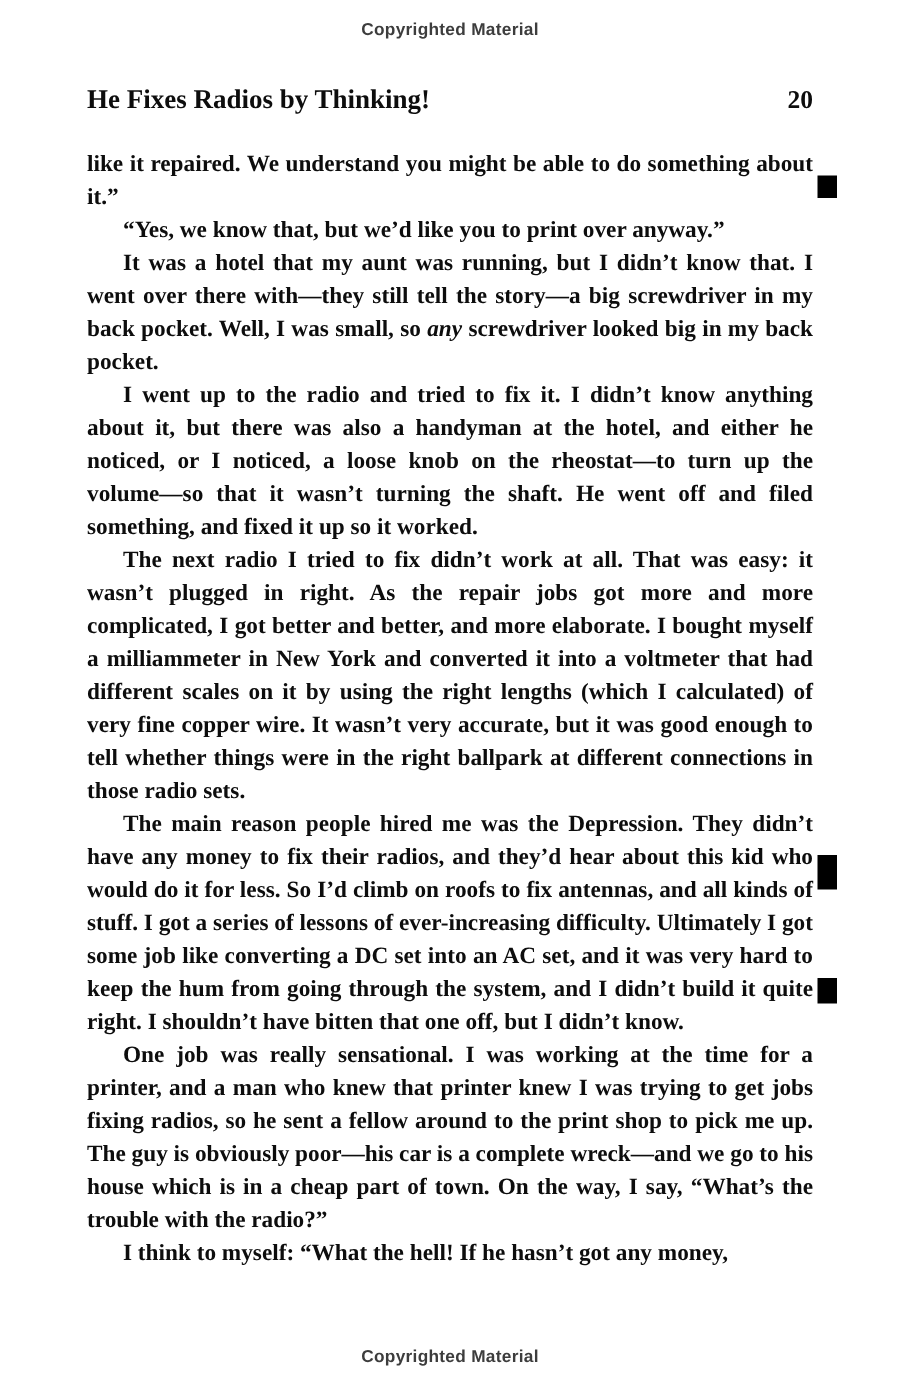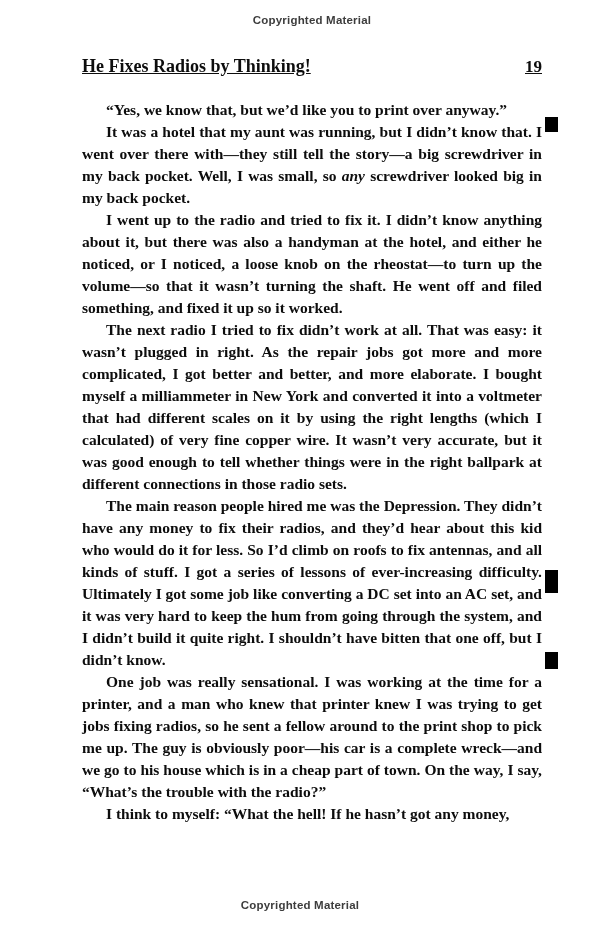--- a/index.html
+++ b/index.html
@@ -5,21 +5,20 @@
   html, body { margin: 0; padding: 0; background: #ffffff; }
   .page {
     position: relative;
     width: 600px;
     height: 925px;
     background: #ffffff;
     overflow: hidden;
     font-family: "Liberation Serif", serif;
     color: #0d0d0d;
     box-sizing: border-box;
-    padding-left: 24px;
   }
   .copyright {
     font-family: "Liberation Sans", sans-serif;
     font-size: 11.5px;
     font-weight: bold;
     color: #3d3d3d;
     text-align: center;
     letter-spacing: 0.2px;
   }
   .copyright-top { padding-top: 14px; }
@@ -29,21 +28,20 @@
     left: 0;
     width: 100%;
   }
   .header {
     display: flex;
     justify-content: space-between;
     align-items: baseline;
     margin: 30px 58px 0 58px;
     font-weight: bold;
     font-size: 18px;
-    text-decoration: underline;
   }
   .header .page-num { font-size: 17px; }
   .content {
     margin: 22px 58px 0 58px;
     font-size: 15.5px;
     line-height: 22px;
     font-weight: bold;
     text-align: justify;
     -webkit-hyphens: auto;
     hyphens: auto;
@@ -63,24 +61,25 @@
 </style>
 </head>
 <body>
 
 <div class="page">
 
   <div class="copyright copyright-top">Copyrighted Material</div>
 
   <div class="header">
     <span class="title">He Fixes Radios by Thinking!</span>
-    <span class="page-num">19</span>
+    <span class="page-num">20</span>
   </div>
 
   <div class="content">
+      <p class="para"><span>like it repaired. We understand you might be able to do something about it.”</span></p>
       <p class="para indent"><span>“Yes, we know that, but we’d like you to print over anyway.”</span></p>
       <p class="para indent"><span>It was a hotel that my aunt was running, but I didn’t know that. I went over there with—they still tell the story—a big screwdriver in my back pocket. Well, I was small, so </span><em>any</em><span> screwdriver looked big in my back pocket.</span></p>
       <p class="para indent"><span>I went up to the radio and tried to fix it. I didn’t know anything about it, but there was also a handyman at the hotel, and either he noticed, or I noticed, a loose knob on the rheostat—to turn up the volume—so that it wasn’t turning the shaft. He went off and filed something, and fixed it up so it worked.</span></p>
       <p class="para indent"><span>The next radio I tried to fix didn’t work at all. That was easy: it wasn’t plugged in right. As the repair jobs got more and more complicated, I got better and better, and more elaborate. I bought myself a milliammeter in New York and converted it into a voltmeter that had different scales on it by using the right lengths (which I calculated) of very fine copper wire. It wasn’t very accurate, but it was good enough to tell whether things were in the right ballpark at different connections in those radio sets.</span></p>
       <p class="para indent"><span>The main reason people hired me was the Depression. They didn’t have any money to fix their radios, and they’d hear about this kid who would do it for less. So I’d climb on roofs to fix antennas, and all kinds of stuff. I got a series of lessons of ever-increasing difficulty. Ultimately I got some job like converting a DC set into an AC set, and it was very hard to keep the hum from going through the system, and I didn’t build it quite right. I shouldn’t have bitten that one off, but I didn’t know.</span></p>
       <p class="para indent"><span>One job was really sensational. I was working at the time for a printer, and a man who knew that printer knew I was trying to get jobs fixing radios, so he sent a fellow around to the print shop to pick me up. The guy is obviously poor—his car is a complete wreck—and we go to his house which is in a cheap part of town. On the way, I say, “What’s the trouble with the radio?”</span></p>
       <p class="para indent"><span>I think to myself: “What the hell! If he hasn’t got any money,</span></p>
     </div>
 
   <div class="artifact artifact-1"></div>

